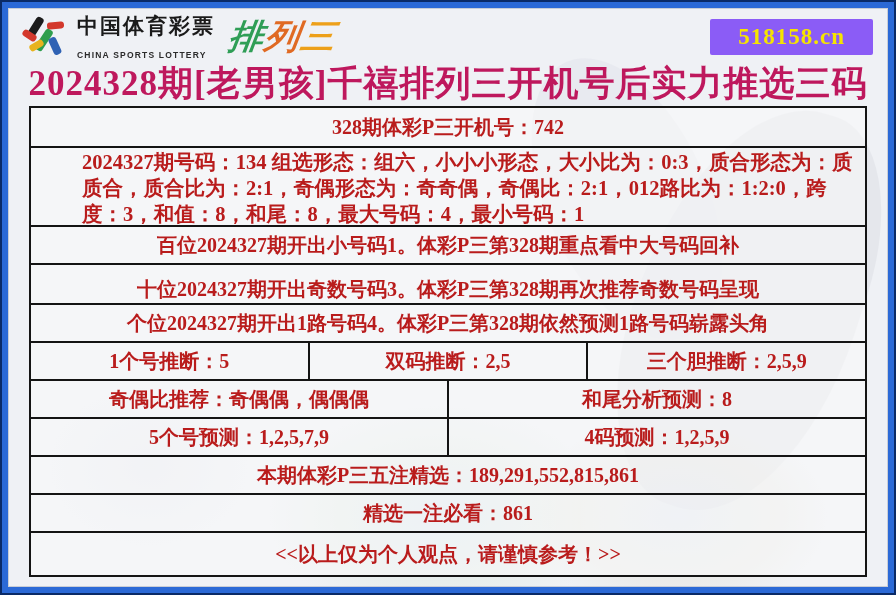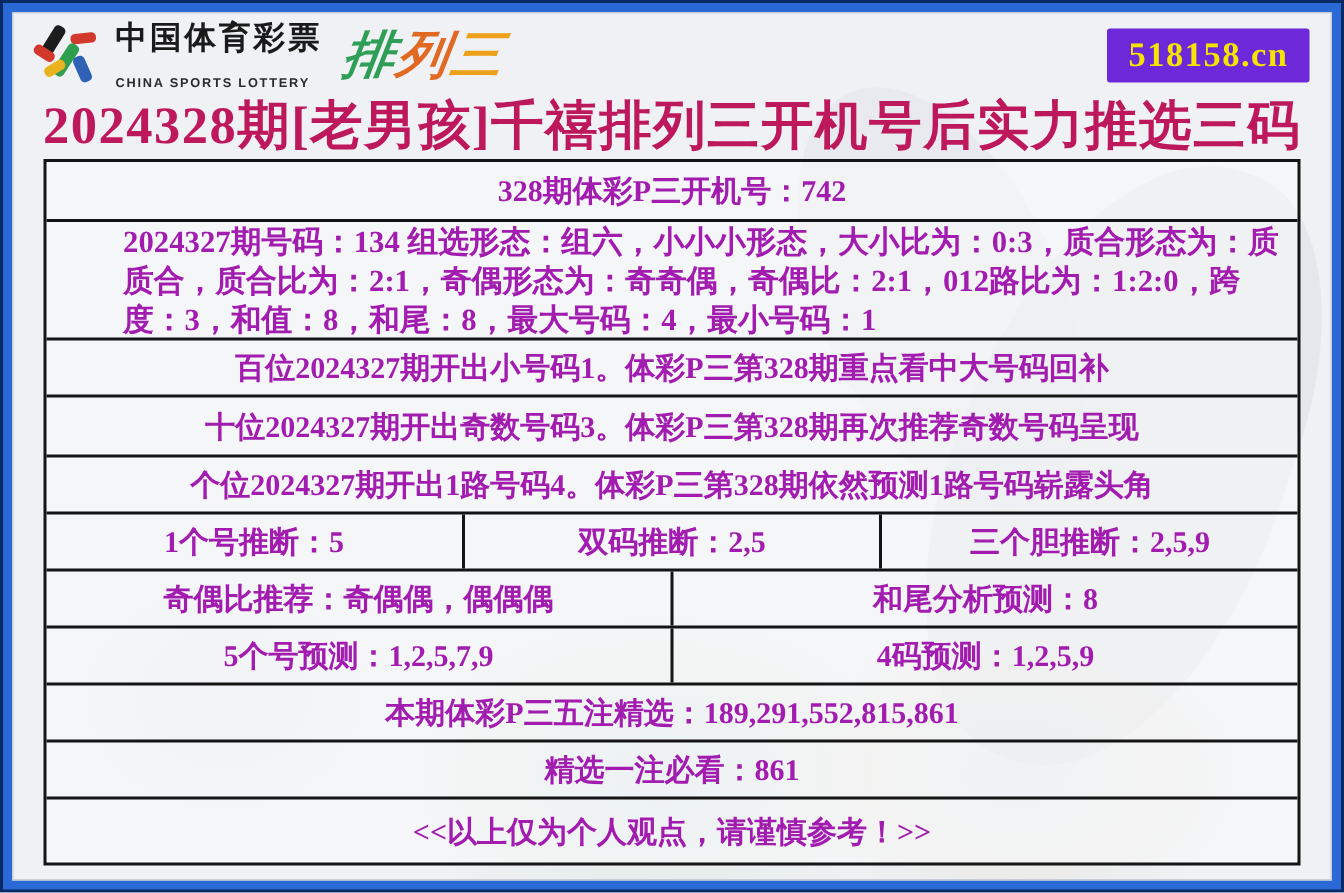--- a/index.html
+++ b/index.html
@@ -38,46 +38,46 @@
   .s4{left:17px;top:13px;width:8px;height:24px;background:#2f9e4e;transform:rotate(33deg);}
   .s5{left:6px;top:27px;width:15px;height:7px;background:#e8b31d;transform:rotate(-31deg);}
   .s6{left:28px;top:22px;width:8px;height:18px;background:#2f62b4;transform:rotate(-24deg);}
   .brandtxt{line-height:1;}
   .bcn{font-family:"Liberation Sans","DejaVu Sans",sans-serif;font-weight:bold;color:#1a1a1a;font-size:21px;letter-spacing:2px;}
   .ben{font-family:"Liberation Sans","DejaVu Sans",sans-serif;font-weight:bold;color:#2b2b2b;font-size:8.5px;letter-spacing:1.2px;margin-top:15px;}
   .pl3{margin-left:6px;font-family:"Liberation Sans","DejaVu Sans",sans-serif;font-weight:900;font-style:italic;font-size:34px;transform:skewX(-8deg);display:flex;gap:2px;}
   .pl3 i{font-style:italic;}
   .c1{color:#2f9e56;} .c2{color:#e06a23;} .c3{color:#eda019;}
   .badge{
-    margin-left:auto;background:#6d28d9;color:#f5e400;
+    margin-left:auto;background:#8b5cf6;color:#f5e400;
     font-weight:bold;font-size:23px;letter-spacing:1px;
-    padding:5px 14px;border-radius:2px;cursor:pointer;
+    padding:5px 28px;border-radius:2px;cursor:pointer;
   }
 
   
   .title{
     height:45px;display:flex;align-items:center;justify-content:center;
     font-size:35px;font-weight:bold;color:#be185d;letter-spacing:1px;white-space:nowrap;
   }
 
   
   .ptable{
     width:838px;margin:0 auto;border:2px solid #141414;box-sizing:border-box;
     background:rgba(249,249,249,0.55);
   }
   .t-row{display:flex;border-top:2px solid #141414;box-sizing:border-box;}
   .t-row:first-child{border-top:none;}
   .t-cell{
     flex:1;display:flex;align-items:center;justify-content:center;
-    font-weight:bold;color:#a21caf;font-size:20px;box-sizing:border-box;
+    font-weight:bold;color:#b91c1c;font-size:20px;box-sizing:border-box;
     border-left:2px solid #141414;padding:0 4px;white-space:nowrap;
   }
   .t-cell:first-child{border-left:none;}
   .t-left{display:block;text-align:left;white-space:normal;line-height:26px;padding:1px 6px;font-size:20.5px;margin-left:45px;}
-  .h38{height:38px;} .h40{height:40px;} .h44{height:44px;} .h79{height:79px;}
+  .h38{height:38px;} .h40{height:40px;align-items:flex-end;} .h44{height:44px;} .h79{height:79px;}
 </style>
 </head>
 <body>
 
 <div class="frame">
   <div class="page">
     <div class="wm wm1"></div>
     <div class="wm wm2"></div>
     <div class="wm wm3"></div>
     <div class="wm wm4"></div>

